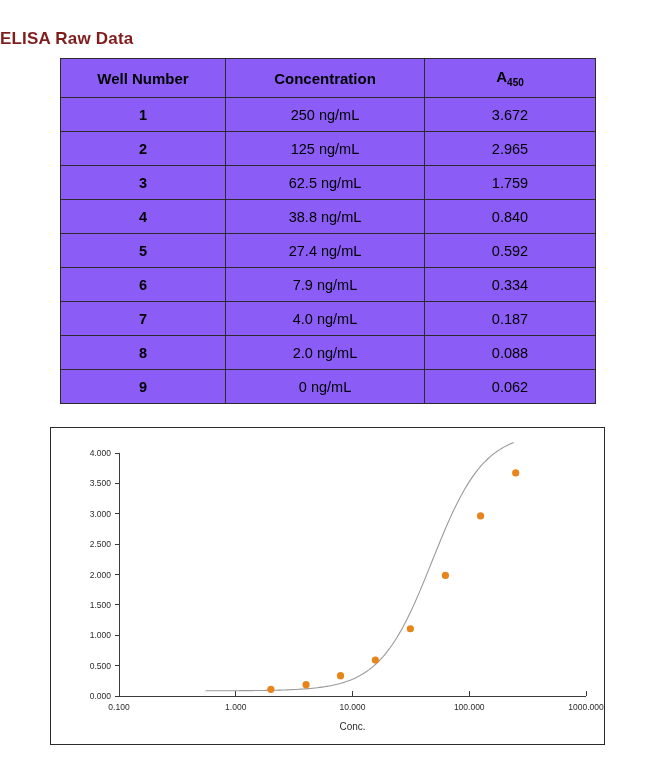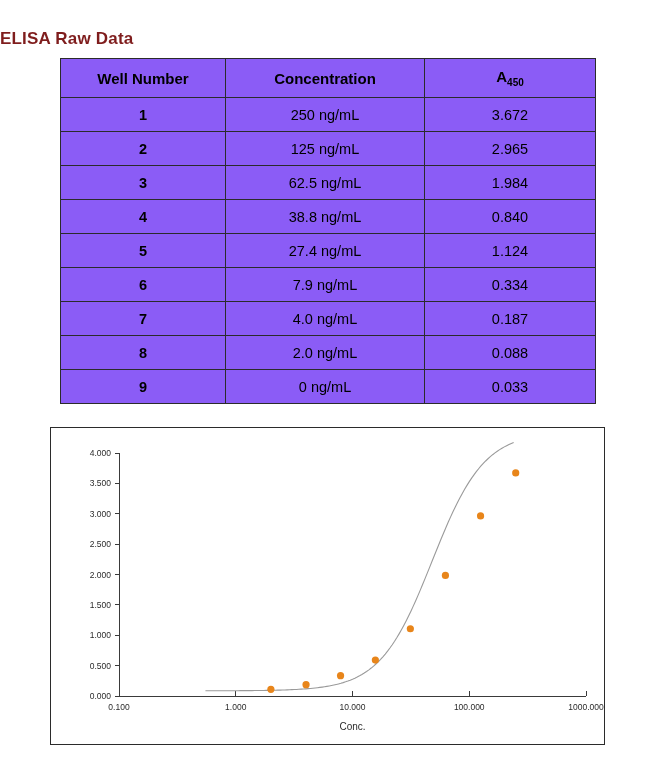--- a/index.html
+++ b/index.html
@@ -130,51 +130,51 @@
         <td class="col-abs">3.672</td>
       </tr>
       <tr>
         <td class="col-well">2</td>
         <td class="col-conc">125 ng/mL</td>
         <td class="col-abs">2.965</td>
       </tr>
       <tr>
         <td class="col-well">3</td>
         <td class="col-conc">62.5 ng/mL</td>
-        <td class="col-abs">1.984</td>
+        <td class="col-abs">1.759</td>
       </tr>
       <tr>
         <td class="col-well">4</td>
         <td class="col-conc">38.8 ng/mL</td>
         <td class="col-abs">0.840</td>
       </tr>
       <tr>
         <td class="col-well">5</td>
         <td class="col-conc">27.4 ng/mL</td>
-        <td class="col-abs">1.124</td>
+        <td class="col-abs">0.592</td>
       </tr>
       <tr>
         <td class="col-well">6</td>
         <td class="col-conc">7.9 ng/mL</td>
         <td class="col-abs">0.334</td>
       </tr>
       <tr>
         <td class="col-well">7</td>
         <td class="col-conc">4.0 ng/mL</td>
         <td class="col-abs">0.187</td>
       </tr>
       <tr>
         <td class="col-well">8</td>
         <td class="col-conc">2.0 ng/mL</td>
         <td class="col-abs">0.088</td>
       </tr>
       <tr>
         <td class="col-well">9</td>
         <td class="col-conc">0 ng/mL</td>
-        <td class="col-abs">0.033</td>
+        <td class="col-abs">0.062</td>
       </tr>
     </tbody>
 </table>
 
 <div id="chart-panel">
   <svg id="chart-svg" width="553" height="316" viewBox="0 0 553 316">
       <path d="M68 25 L68 268 L535 268" class="axis-line"></path>
       <line x1="64" y1="268" x2="68" y2="268" class="tick-mark"></line>
       <text x="60" y="271" class="tick-text" text-anchor="end">0.000</text>
       <line x1="64" y1="237.625" x2="68" y2="237.625" class="tick-mark"></line>

